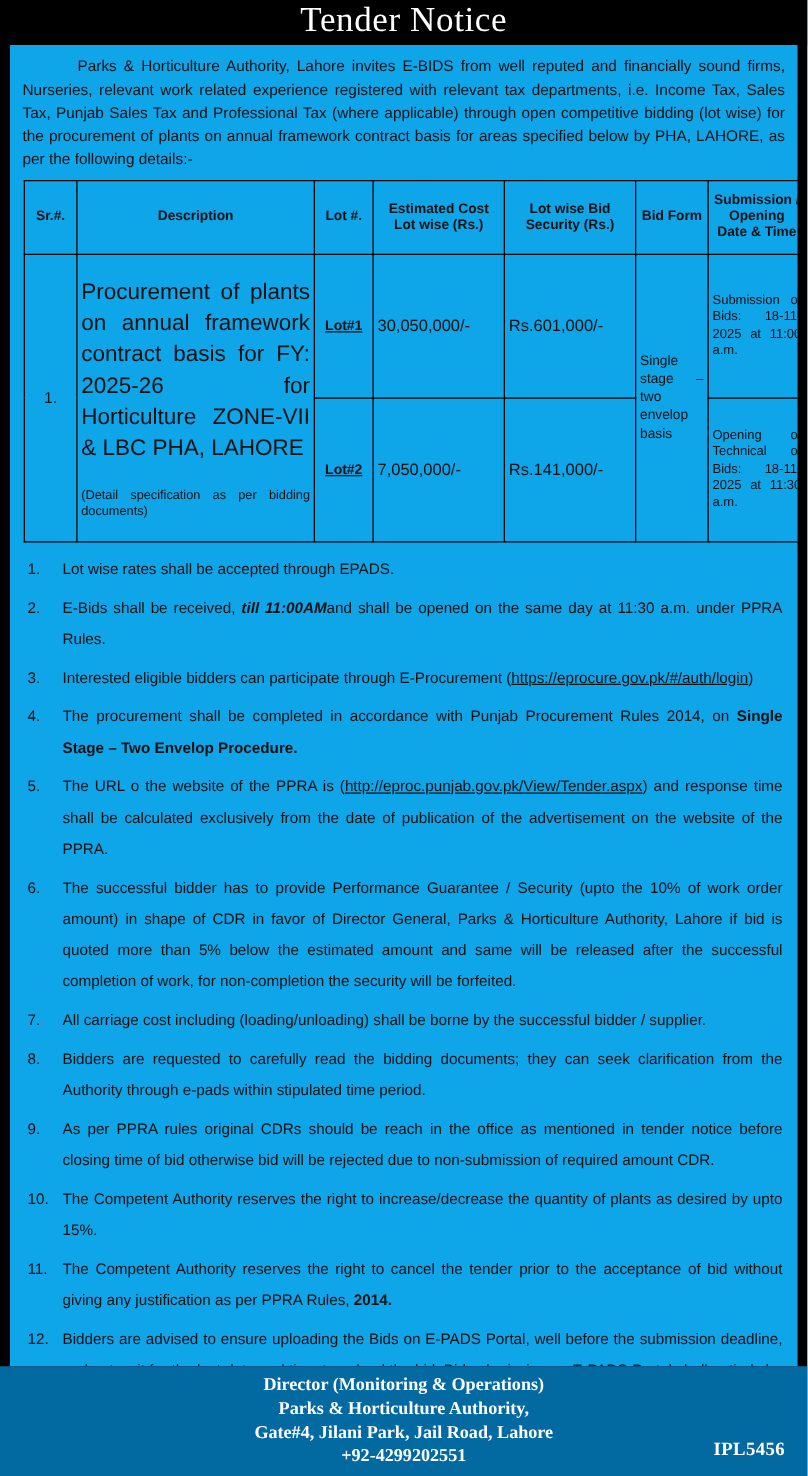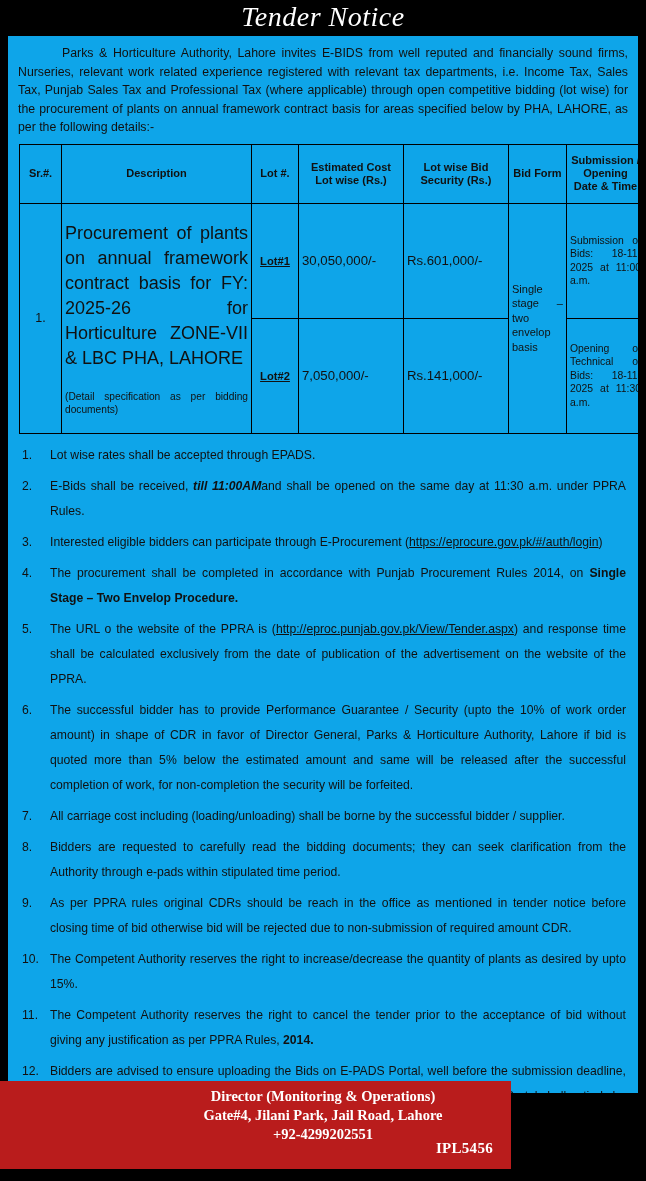--- a/index.html
+++ b/index.html
@@ -19,21 +19,20 @@
     overflow: hidden;
   }
   
   .title-banner {
     height: 36px;
     background: #000000;
     color: #ffffff;
     display: flex;
     align-items: center;
     justify-content: center;
-    font-style: italic;
   }
   .title-banner .title-text {
     font-family: "Liberation Serif", serif;
     font-size: 28px;
     letter-spacing: 0.5px;
     line-height: 1;
     padding-bottom: 2px;
   }
   
   .sheet {
@@ -158,24 +157,24 @@
     font-size: 12.2px;
     line-height: 25px;
   }
   .b { font-weight: bold; }
   .bi { font-weight: bold; font-style: italic; }
   .u { text-decoration: underline; }
   
   .footer {
     position: absolute;
     left: 0;
-    bottom: 12px;
-    width: 511px;
+    bottom: 0;
+    width: 646px;
     height: 88px;
-    background: #b91c1c;
+    background: #0369a1;
     color: #ffffff;
   }
   .footer-center {
     position: absolute;
     left: 0;
     top: 6px;
     width: 646px;
     text-align: center;
     font-family: "Liberation Serif", serif;
     font-weight: bold;
@@ -288,19 +287,20 @@
       <li>
         <span>Bidders are advised to ensure uploading the Bids on E-PADS Portal, well before the submission deadline, and not wait for the last date and time to upload the bid. Bid submission on E-PADS Portal shall entirely be the responsibility of the bidder. PHA Lahore shall not be held responsible for any issue thereof. For any assistance regarding E-PADS Portal, system support email and phone numbers are provided hereunder: E-PADS Helpline: 051-111-137-237</span>
       </li>
     </ol>
 
   </div>
 
   <div class="footer">
     <div class="footer-center">
       <div>Director (Monitoring &amp; Operations)</div>
+      <div>Parks &amp; Horticulture Authority,</div>
       <div>Gate#4, Jilani Park, Jail Road, Lahore</div>
       <div>+92-4299202551</div>
     </div>
     <div class="footer-ref">IPL5456</div>
   </div>
 
 </div>
 
 </body></html>

